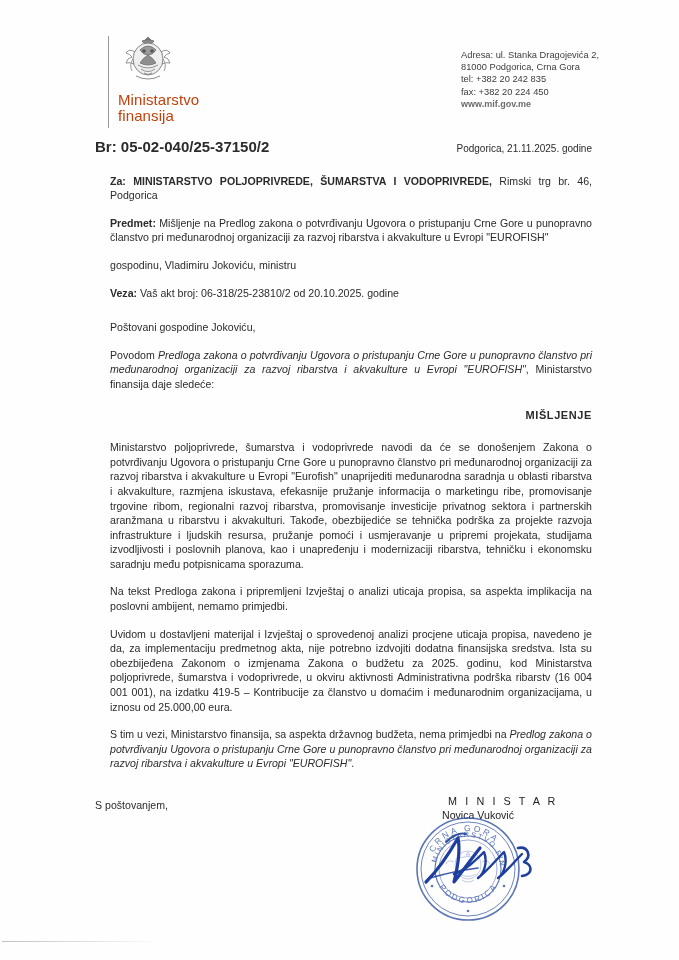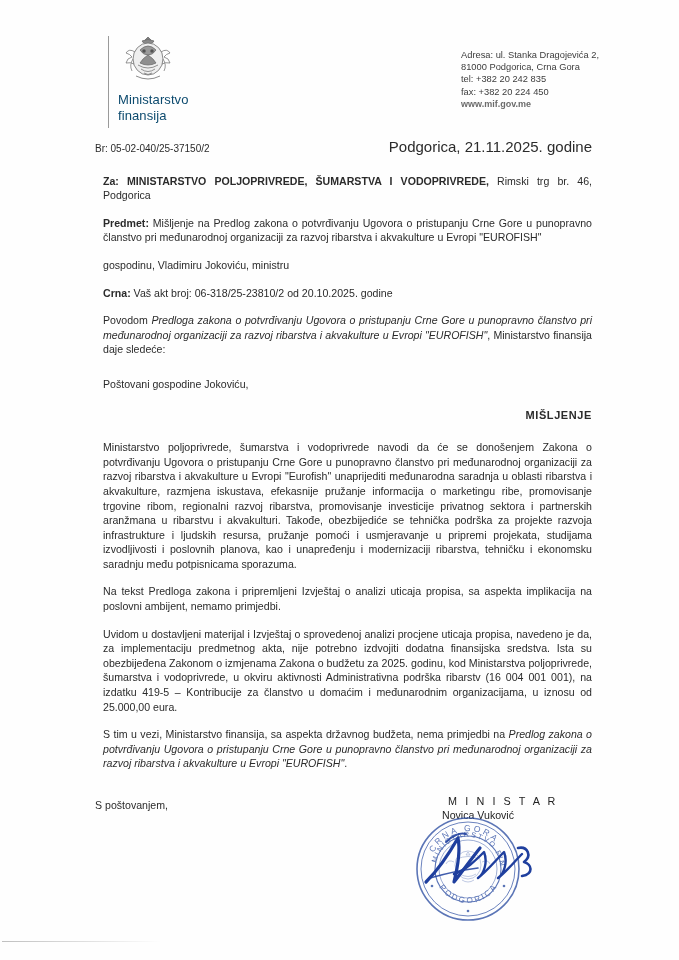--- a/index.html
+++ b/index.html
@@ -31,23 +31,23 @@
   }
   .lh-left {
     position: absolute;
     left: 118px; top: 0;
   }
   .crest {
     width: 60px; height: 58px;
     display: block;
   }
   .lh-name {
-    font-size: 13px;
+    font-size: 15px;
     line-height: 15.5px;
-    color: #0c4a6e;
+    color: #c2410c;
     margin-top: 2px;
     letter-spacing: 0.1px;
   }
   .lh-right {
     position: absolute;
     right: 80px; top: 10px;
     text-align: left;
     font-size: 9.3px;
     line-height: 12.2px;
     color: #3c3c3c;
@@ -67,25 +67,25 @@
     width: 497px;
     font-size: 10.6px;
     line-height: 14.6px;
   }
   .row-ref {
     display: flex;
     justify-content: space-between;
     align-items: baseline;
     margin-bottom: 17px;
   }
-  .ref-no { font-size: 10px; }
-  .ref-place { font-size: 15px; }
+  .ref-no { font-size: 15px; font-weight: bold; }
+  .ref-place { font-size: 10px; }
 
   p.blk {
-    margin: 0 0 13px 8px;
+    margin: 0 0 13px 15px;
     text-align: justify;
   }
   b.lbl { font-weight: bold; }
   i { font-style: italic; }
 
   .heading {
     text-align: right;
     font-weight: bold;
     font-size: 11px;
     letter-spacing: 0.6px;
@@ -182,25 +182,25 @@
       <span class="ref-no">Br: 05-02-040/25-37150/2</span>
       <span class="ref-place">Podgorica, 21.11.2025. godine</span>
     </div>
 
     <p class="blk"><b class="lbl">Za:</b> <b class="lbl">MINISTARSTVO POLJOPRIVREDE, ŠUMARSTVA I VODOPRIVREDE,</b><span> Rimski trg br. 46, Podgorica</span></p>
 
     <p class="blk"><b class="lbl">Predmet:</b><span> Mišljenje na Predlog zakona o potvrđivanju Ugovora o pristupanju Crne Gore u punopravno članstvo pri međunarodnoj organizaciji za razvoj ribarstva i akvakulture u Evropi "EUROFISH"</span></p>
 
     <p class="blk">gospodinu, Vladimiru Jokoviću, ministru</p>
 
-    <p class="blk"><b class="lbl">Crna:</b><span> Vaš akt broj: 06-318/25-23810/2 od 20.10.2025. godine</span></p>
+    <p class="blk"><b class="lbl">Veza:</b><span> Vaš akt broj: 06-318/25-23810/2 od 20.10.2025. godine</span></p>
+
+    <p class="blk" style="margin-top:20px;">Poštovani gospodine Jokoviću,</p>
 
     <p class="blk"><span>Povodom </span><i>Predloga zakona o potvrđivanju Ugovora o pristupanju Crne Gore u punopravno članstvo pri međunarodnoj organizaciji za razvoj ribarstva i akvakulture u Evropi "EUROFISH"</i><span>, Ministarstvo finansija daje sledeće:</span></p>
-
-    <p class="blk" style="margin-top:20px;">Poštovani gospodine Jokoviću,</p>
 
     <div class="heading">MIŠLJENJE</div>
 
     <p class="blk">Ministarstvo poljoprivrede, šumarstva i vodoprivrede navodi da će se donošenjem Zakona o potvrđivanju Ugovora o pristupanju Crne Gore u punopravno članstvo pri međunarodnoj organizaciji za razvoj ribarstva i akvakulture u Evropi "Eurofish" unaprijediti međunarodna saradnja u oblasti ribarstva i akvakulture, razmjena iskustava, efekasnije pružanje informacija o marketingu ribe, promovisanje trgovine ribom, regionalni razvoj ribarstva, promovisanje investicije privatnog sektora i partnerskih aranžmana u ribarstvu i akvakulturi. Takođe, obezbijediće se tehnička podrška za projekte razvoja infrastrukture i ljudskih resursa, pružanje pomoći i usmjeravanje u pripremi projekata, studijama izvodljivosti i poslovnih planova, kao i unapređenju i modernizaciji ribarstva, tehničku i ekonomsku saradnju među potpisnicama sporazuma.</p>
     <p class="blk">Na tekst Predloga zakona i pripremljeni Izvještaj o analizi uticaja propisa, sa aspekta implikacija na poslovni ambijent, nemamo primjedbi.</p>
     <p class="blk">Uvidom u dostavljeni materijal i Izvještaj o sprovedenoj analizi procjene uticaja propisa, navedeno je da, za implementaciju predmetnog akta, nije potrebno izdvojiti dodatna finansijska sredstva. Ista su obezbijeđena Zakonom o izmjenama Zakona o budžetu za 2025. godinu, kod Ministarstva poljoprivrede, šumarstva i vodoprivrede, u okviru aktivnosti Administrativna podrška ribarstv (16 004 001 001), na izdatku 419-5 – Kontribucije za članstvo u domaćim i međunarodnim organizacijama, u iznosu od 25.000,00 eura.</p>
 
     <p class="blk"><span>S tim u vezi, Ministarstvo finansija, sa aspekta državnog budžeta, nema primjedbi na </span><i>Predlog zakona o potvrđivanju Ugovora o pristupanju Crne Gore u punopravno članstvo pri međunarodnoj organizaciji za razvoj ribarstva i akvakulture u Evropi "EUROFISH"</i><span>.</span></p>
 
     <div class="sign-off">S poštovanjem,</div>

